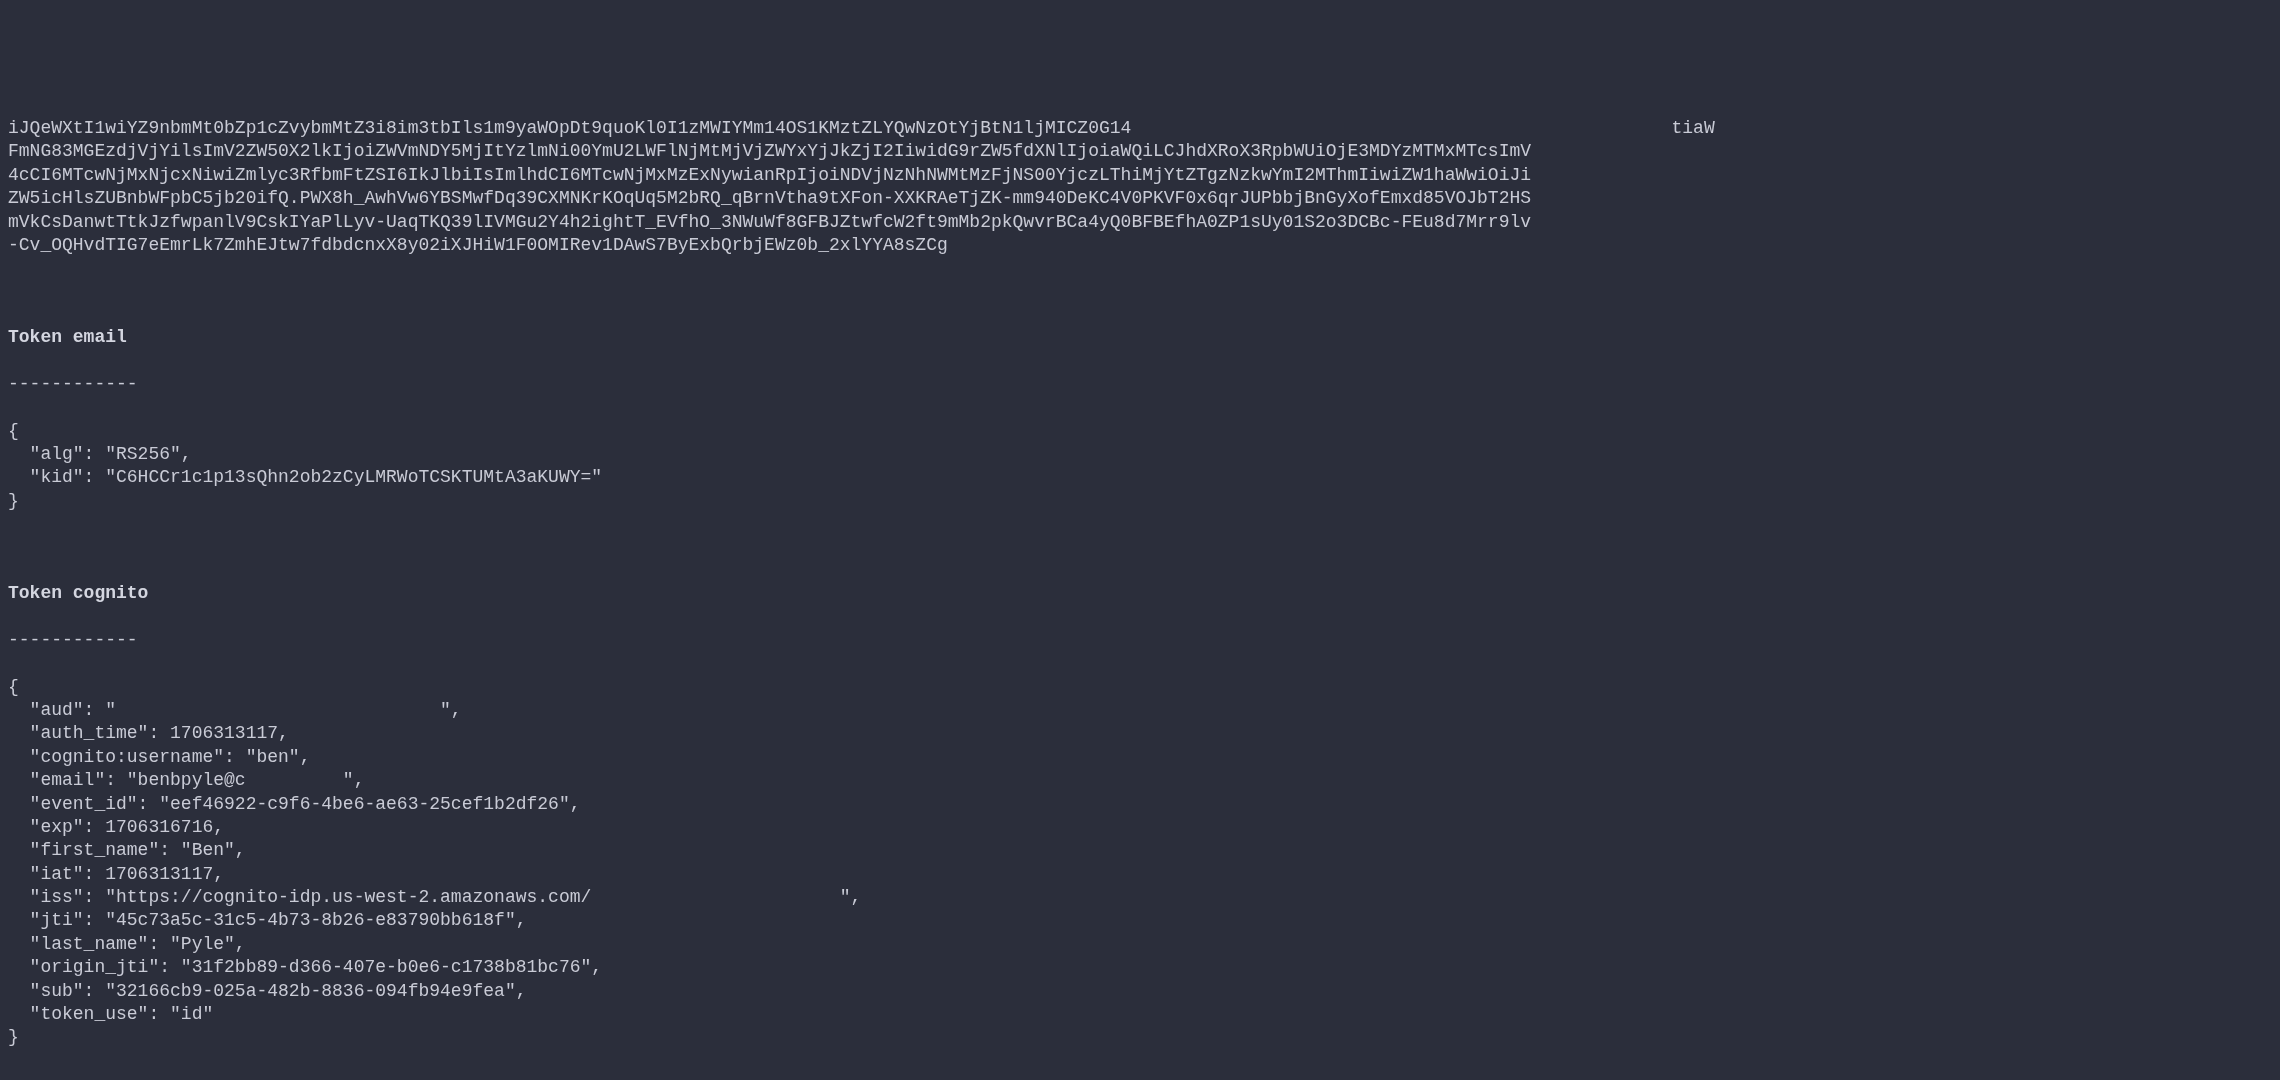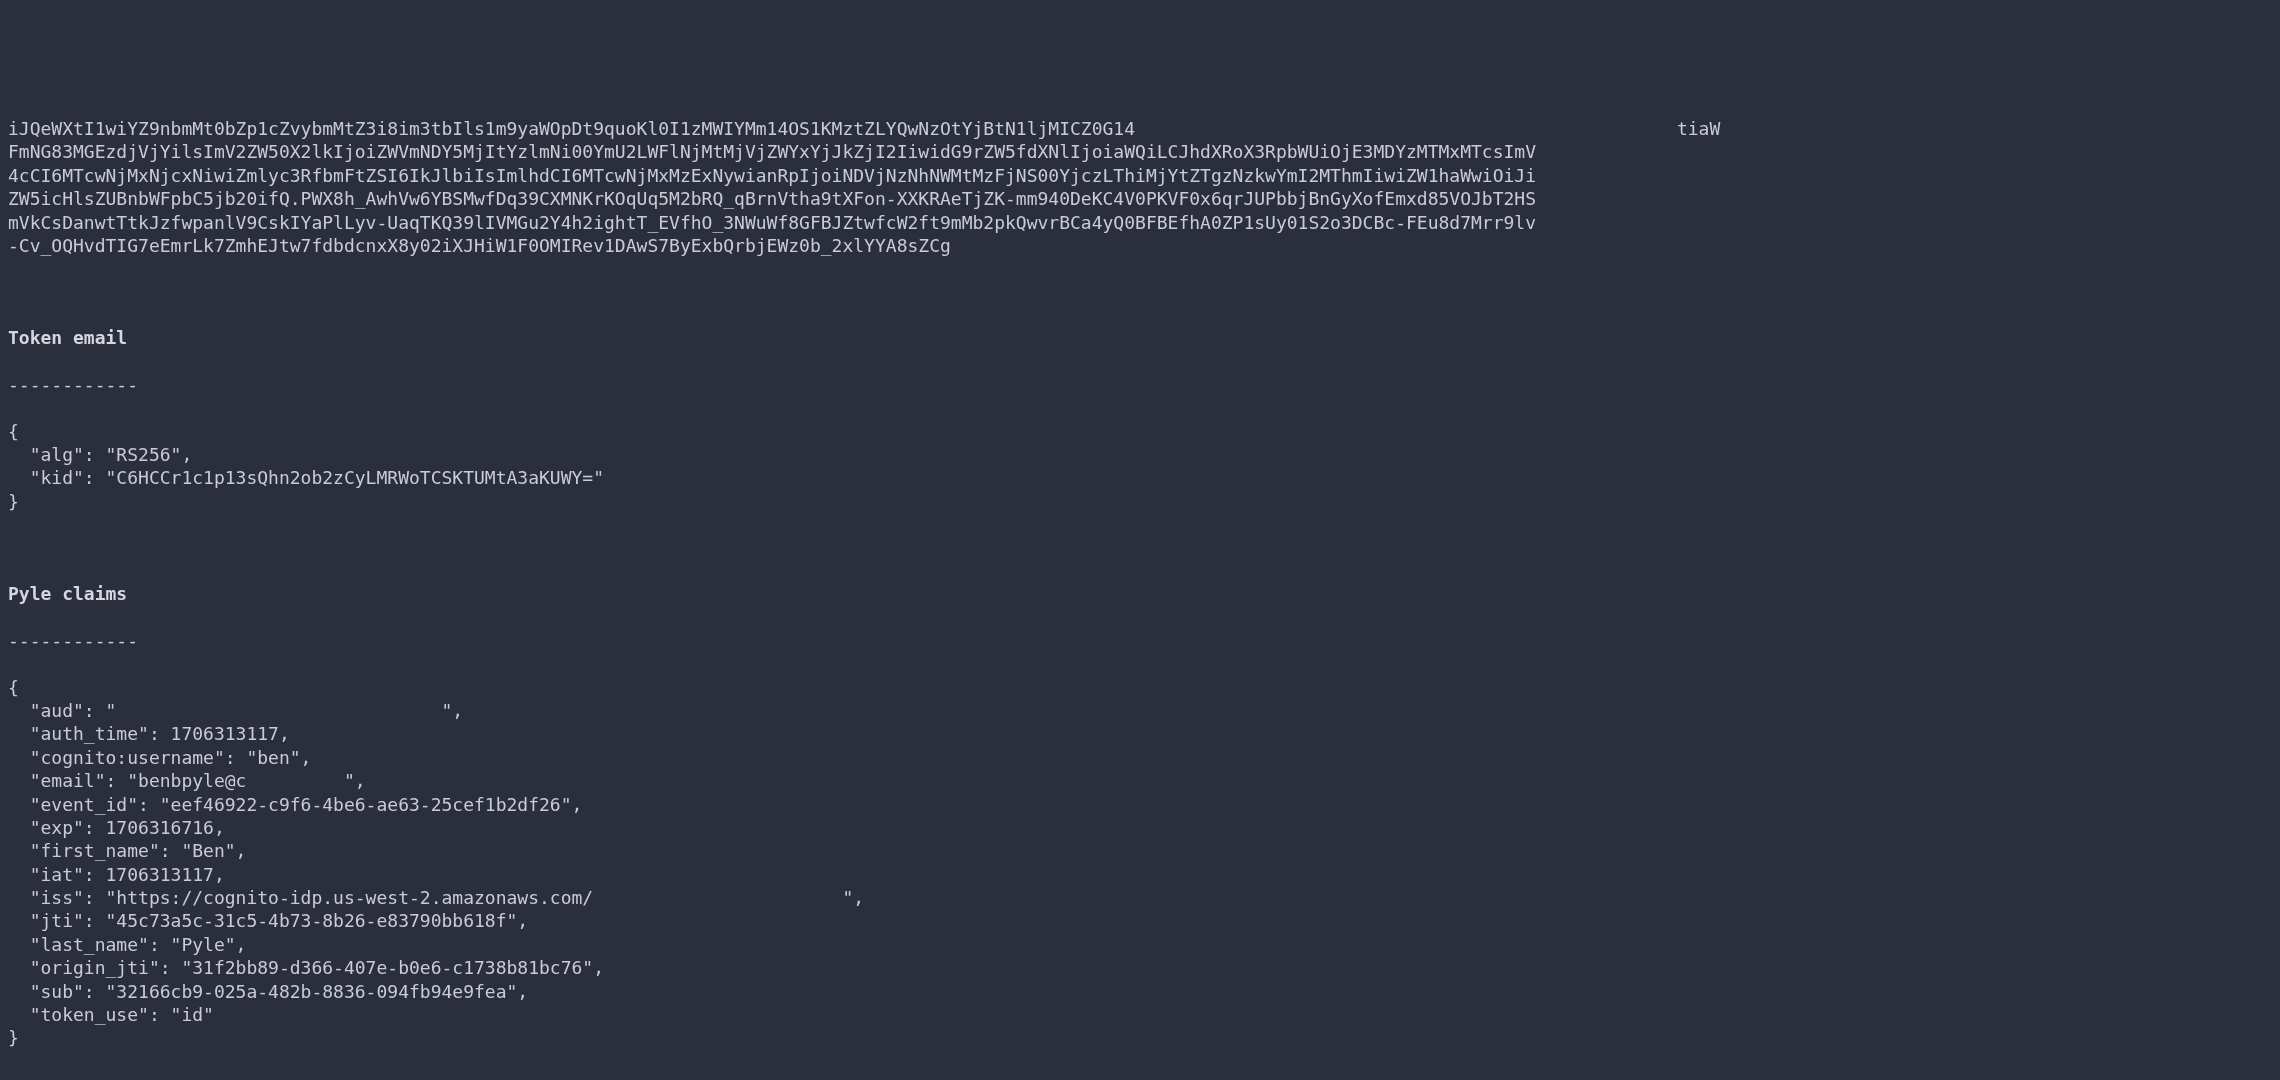--- a/index.html
+++ b/index.html
@@ -1,18 +1,19 @@
 <!DOCTYPE html>
 <html><head>
   <meta charset="utf-8">
   <style>
     * {
       margin: 0;
       padding: 0;
       box-sizing: border-box;
+      font-family: Liberation Mono, monospace;
     }
     body {
       background-color: #2b2e3b;
       color: #c9cbd6;
       font-family: 'Menlo', 'Monaco', 'Consolas', monospace;
       font-size: 18px;
       line-height: 1.3;
       padding: 0;
       white-space: pre;
       overflow-x: hidden;
@@ -52,21 +53,21 @@
 mVkCsDanwtTtkJzfwpanlV9CskIYaPlLyv-UaqTKQ39lIVMGu2Y4h2ightT_EVfhO_3NWuWf8GFBJZtwfcW2ft9mMb2pkQwvrBCa4yQ0BFBEfhA0ZP1sUy01S2o3DCBc-FEu8d7Mrr9lv
 -Cv_OQHvdTIG7eEmrLk7ZmhEJtw7fdbdcnxX8y02iXJHiW1F0OMIRev1DAwS7ByExbQrbjEWz0b_2xlYYA8sZCg</div>
 <div class="spacer"></div>
 <div class="section-header">Token email</div>
 <div class="separator">------------</div>
 <div class="json-line">{
   "alg": "RS256",
   "kid": "C6HCCr1c1p13sQhn2ob2zCyLMRWoTCSKTUMtA3aKUWY="
 }</div>
 <div class="spacer"></div>
-<div class="section-header">Pyle claims</div>
+<div class="section-header">Token cognito</div>
 <div class="separator">------------</div>
 <div class="json-line">{
   "aud": "                              ",
   "auth_time": 1706313117,
   "cognito:username": "ben",
   "email": "benbpyle@c         ",
   "event_id": "eef46922-c9f6-4be6-ae63-25cef1b2df26",
   "exp": 1706316716,
   "first_name": "Ben",
   "iat": 1706313117,

